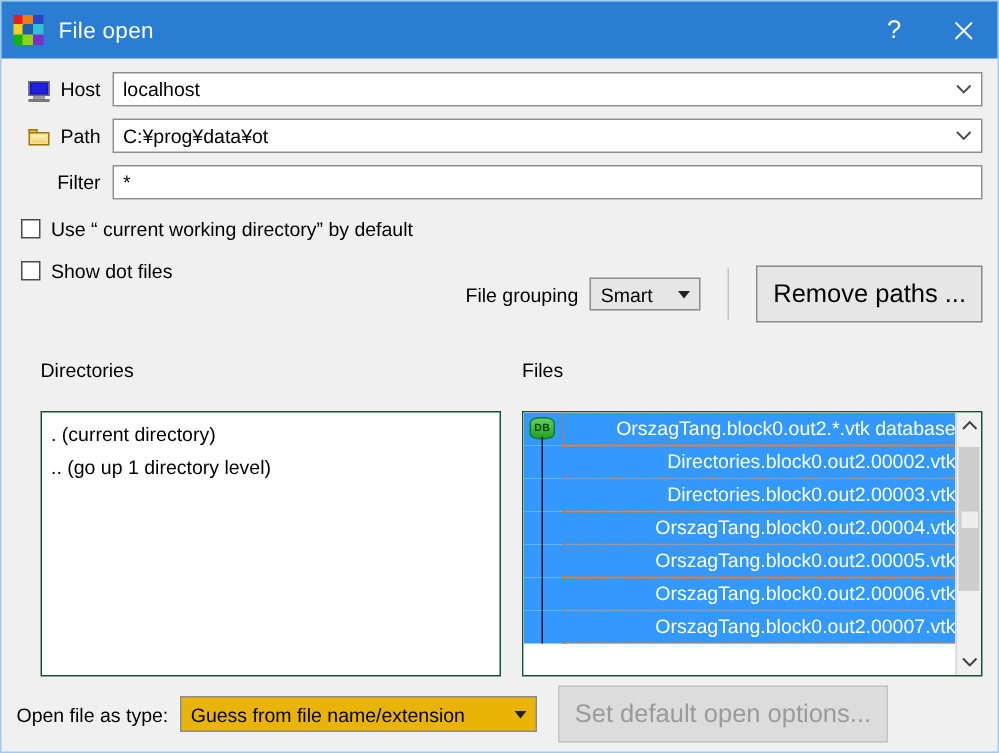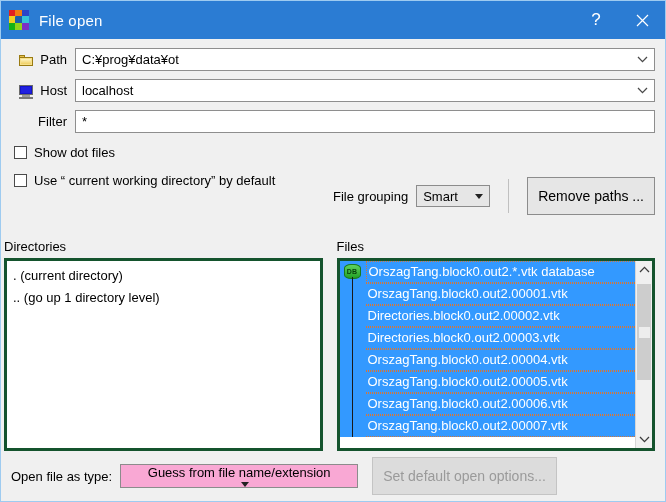--- a/index.html
+++ b/index.html
@@ -94,47 +94,47 @@
     border:1px solid #8c8c8c;background:#e6e6e6;
     display:flex;align-items:center;padding:0 6px;font-size:13px;
     position:relative;
   }
   .sel .cap{flex:1 1 auto;white-space:nowrap;}
   .sel .tri{margin-left:12px;width:0;height:0;border-left:4px solid transparent;border-right:4px solid transparent;border-top:5px solid #222;}
   .vsep{width:1px;height:34px;background:#c0c0c0;margin:0 18px;}
   .btn{
     height:25px;box-sizing:border-box;padding:18px 10px;
     border:1px solid #8c8c8c;background:#e6e6e6;
-    font-family:inherit;font-size:14px;color:#000;
+    font-family:inherit;font-size:17px;color:#000;
     display:flex;align-items:center;justify-content:center;white-space:nowrap;
     cursor:default;
   }
   .btn.disabled{color:#9a9a9a;background:#dcdcdc;border-color:#c4c4c4;}
 
   
-  .panes{position:absolute;left:3px;right:10px;top:200px;height:212px;display:flex;gap:14px;}
+  .panes{position:absolute;left:26px;right:10px;top:200px;height:212px;display:flex;gap:14px;}
   .pane{flex:1 1 0;display:flex;flex-direction:column;min-width:0;}
   .pane-title{font-size:13px;margin-bottom:4px;}
   .listbox{
-    flex:1 1 auto;border:3px solid #14532d;background:#fff;
-    overflow:hidden;position:relative;box-sizing:border-box;
+    flex:1 1 auto;border:1px solid #14532d;background:#fff;
+    overflow:hidden;position:relative;box-sizing:border-box;margin-top:16px;
   }
   .dirlist{padding:4px 0 0 0;}
   .dir-item{height:22px;line-height:22px;padding:0 6px;font-size:13px;white-space:nowrap;cursor:default;}
 
   
   .filelist{position:absolute;left:0;top:0;right:17px;bottom:0;overflow:hidden;background:#fff;}
   .file-row{
     height:22px;display:flex;align-items:center;position:relative;
     background:#3399ff;color:#fff;font-size:13px;white-space:nowrap;cursor:default;
   }
   .file-row .gut{width:26px;flex:0 0 26px;position:relative;height:22px;}
   .file-row .nm{
     flex:1 1 auto;border:1px dotted #d4773a;border-left:none;border-right:none;
-    box-sizing:border-box;height:22px;line-height:20px;padding-left:2px;overflow:hidden;
+    box-sizing:border-box;height:22px;line-height:20px;padding-left:2px;overflow:hidden;text-align:right;
   }
   .file-row.first .nm{border-left:1px dotted #d4773a;}
   .db-ico{
     position:absolute;left:4px;top:3px;width:17px;height:15px;
     background:linear-gradient(180deg,#5fd35f,#24a024);
     border:1px solid #1a7a1a;border-radius:7px/4px;box-sizing:border-box;
     display:flex;align-items:center;justify-content:center;
   }
   .db-ico b{font-size:7px;color:#06430a;font-weight:bold;letter-spacing:.2px;line-height:1;}
   .tline{position:absolute;left:12px;top:0;width:1px;height:22px;background:#1a1a1a;}
@@ -152,22 +152,22 @@
     position:absolute;left:1px;right:1px;top:6px;height:96px;background:#cdcdcd;cursor:default;
     display:flex;align-items:center;justify-content:center;
   }
   .sb-thumb i{display:block;width:11px;height:11px;background:#ededed;}
 
   
   .bottom{position:absolute;left:10px;right:5px;top:424px;}
   .brow1{display:flex;align-items:center;height:26px;}
   .brow1 .lbl2{font-size:13px;margin-right:8px;white-space:nowrap;}
   .sel-wide{
-    height:24px;box-sizing:border-box;border:1px solid #8c8c8c;background:#f9a8d4;
-    display:flex;align-items:center;padding:0 6px;font-size:13px;min-width:238px;flex-direction:column;
+    height:24px;box-sizing:border-box;border:1px solid #8c8c8c;background:#eab308;
+    display:flex;align-items:center;padding:0 6px;font-size:13px;min-width:238px;
   }
 </style>
 </head>
 <body>
 
 <div class="window">
 
   <div class="titlebar">
     <div class="app-icon">
       <i class="q1"></i>
@@ -188,70 +188,70 @@
       <svg width="13" height="13" viewBox="0 0 13 13">
         <path d="M1 1 L12 12 M12 1 L1 12" stroke="#ffffff" stroke-width="1.2" fill="none"></path>
       </svg>
     </div>
   </div>
 
   <div class="content">
 
     <div class="frow">
       <div class="lbl">
+        <span class="ico16 ico-monitor">
+          <i class="scr"></i>
+            <i class="base"></i>
+            <i class="foot"></i>
+        </span>
+        <span class="t">Host</span>
+      </div>
+      <div class="combo">
+        <input class="inp" value="localhost" style="">
+        <span class="arrow">
+          <svg width="11" height="7" viewBox="0 0 11 7">
+              <path d="M1 1 L5.5 5.6 L10 1" stroke="#4a4a4a" stroke-width="1.3" fill="none"></path>
+            </svg>
+        </span>
+      </div>
+    </div>
+
+    <div class="frow">
+      <div class="lbl">
         <span class="ico16 ico-folder">
           <i class="tab"></i>
             <i class="bdy"></i>
         </span>
         <span class="t">Path</span>
       </div>
       <div class="combo">
         <input class="inp" value="C:¥prog¥data¥ot" style="">
         <span class="arrow">
           <svg width="11" height="7" viewBox="0 0 11 7">
               <path d="M1 1 L5.5 5.6 L10 1" stroke="#4a4a4a" stroke-width="1.3" fill="none"></path>
             </svg>
         </span>
       </div>
     </div>
 
     <div class="frow">
       <div class="lbl">
-        <span class="ico16 ico-monitor">
-          <i class="scr"></i>
-            <i class="base"></i>
-            <i class="foot"></i>
-        </span>
-        <span class="t">Host</span>
-      </div>
-      <div class="combo">
-        <input class="inp" value="localhost" style="">
-        <span class="arrow">
-          <svg width="11" height="7" viewBox="0 0 11 7">
-              <path d="M1 1 L5.5 5.6 L10 1" stroke="#4a4a4a" stroke-width="1.3" fill="none"></path>
-            </svg>
-        </span>
-      </div>
-    </div>
-
-    <div class="frow">
-      <div class="lbl">
         <span class="t">Filter</span>
       </div>
       <input class="inp" value="*" style="">
     </div>
 
     <div class="checks">
       <div class="cbrow">
         <span class="cbox"></span>
-        <span class="cl">Show dot files</span>
+        <span class="cl">Use “ current working directory”  by default</span>
       </div>
       <div class="cbrow">
         <span class="cbox"></span>
-        <span class="cl">Use “ current working directory”  by default</span>
+        <span class="cl">Show dot files</span>
       </div>
     </div>
 
     <div class="midstrip">
       <span class="grp-label">File grouping</span>
       <div class="sel">
         <span class="cap">Smart</span>
         <span class="tri"></span>
       </div>
       <span class="vsep"></span>
@@ -281,26 +281,20 @@
                     <b>DB</b>
                   </span>
                 <span class="tline"></span>
               </span>
               <span class="nm">OrszagTang.block0.out2.*.vtk database</span>
             </div>
             <div class="file-row">
               <span class="gut">
                   <span class="tline"></span>
                 </span>
-              <span class="nm">OrszagTang.block0.out2.00001.vtk</span>
-            </div>
-            <div class="file-row">
-              <span class="gut">
-                  <span class="tline"></span>
-                </span>
               <span class="nm">Directories.block0.out2.00002.vtk</span>
             </div>
             <div class="file-row">
               <span class="gut">
                   <span class="tline"></span>
                 </span>
               <span class="nm">Directories.block0.out2.00003.vtk</span>
             </div>
             <div class="file-row">
               <span class="gut">

